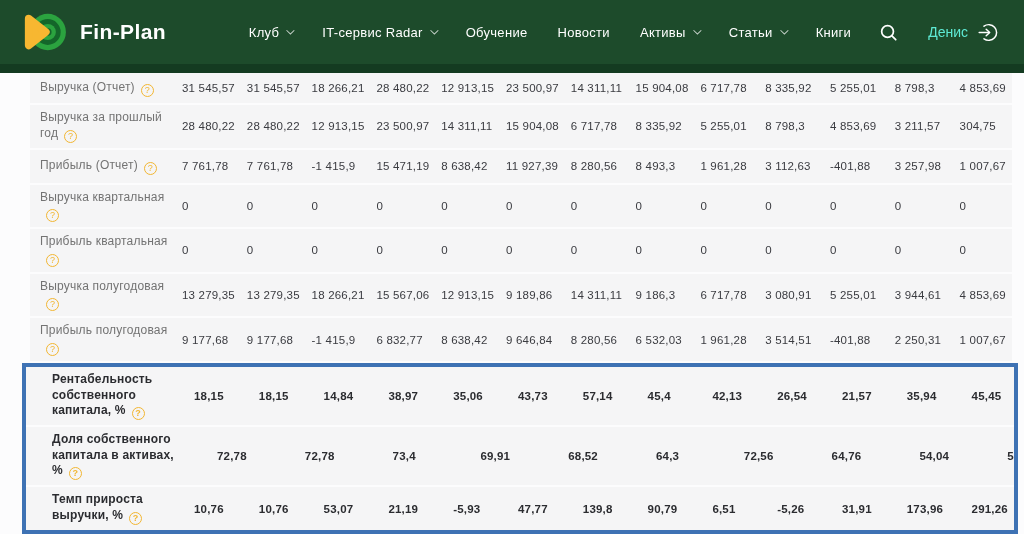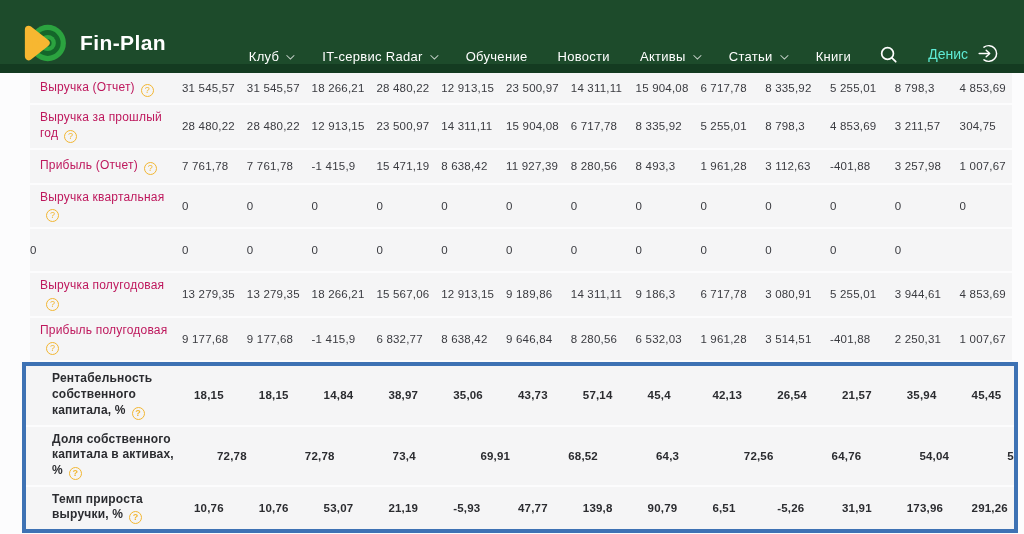--- a/index.html
+++ b/index.html
@@ -9,21 +9,21 @@
     background: #fcfcfd;
     color: #3a3b40;
   }
 
   
   .header {
     height: 73px;
     background: var(--header-green, #1d4b2b);
     position: relative;
     display: flex;
-    align-items: flex-end;
+    align-items: center;
     padding: 0 26px 9px 20px;
   }
   .header::after {
     content: "";
     position: absolute;
     left: 0; right: 0; bottom: 0;
     height: 9px;
     background: var(--header-dark, #143b21);
   }
   .logo { display: flex; align-items: center; gap: 14px; }
@@ -81,21 +81,21 @@
   .cell {
     font-size: 11.5px;
     color: #3a3b40;
     letter-spacing: 0.2px;
     white-space: nowrap;
   }
   .label-cell {
     padding: 5px 14px 5px 10px;
     font-size: 12px;
     line-height: 1.3;
-    color: #be185d;
+    color: #737373;
     white-space: normal;
   }
   .qicon {
     display: inline-block;
     width: 13px; height: 13px;
     border: 1px solid var(--accent-yellow, #f2b632);
     border-radius: 50%;
     color: var(--accent-yellow, #f2b632);
     font-size: 9px;
     line-height: 11px;
@@ -243,20 +243,23 @@
       <div class="cell">0</div>
       <div class="cell">0</div>
       <div class="cell">0</div>
       <div class="cell">0</div>
       <div class="cell">0</div>
       <div class="cell">0</div>
       <div class="cell">0</div>
       <div class="cell">0</div>
     </div>
     <div class="row" style="min-height: 42px;">
+    <div class="cell label-cell">
+      <span>Прибыль квартальная</span><span class="qicon"></span>
+    </div>
   <div class="cell">0</div>
       <div class="cell">0</div>
       <div class="cell">0</div>
       <div class="cell">0</div>
       <div class="cell">0</div>
       <div class="cell">0</div>
       <div class="cell">0</div>
       <div class="cell">0</div>
       <div class="cell">0</div>
       <div class="cell">0</div>

